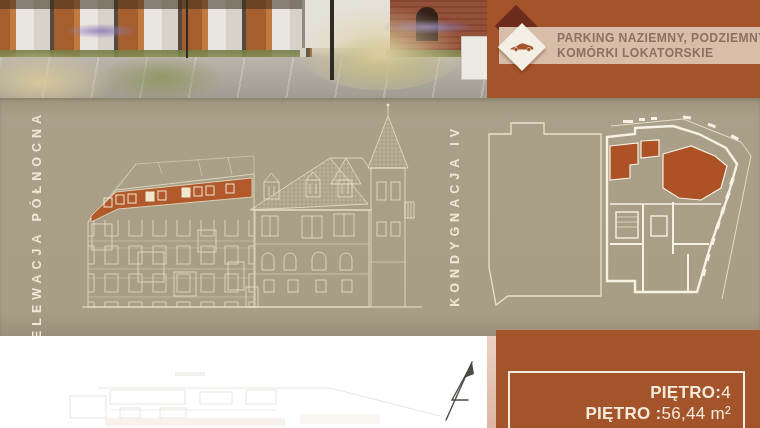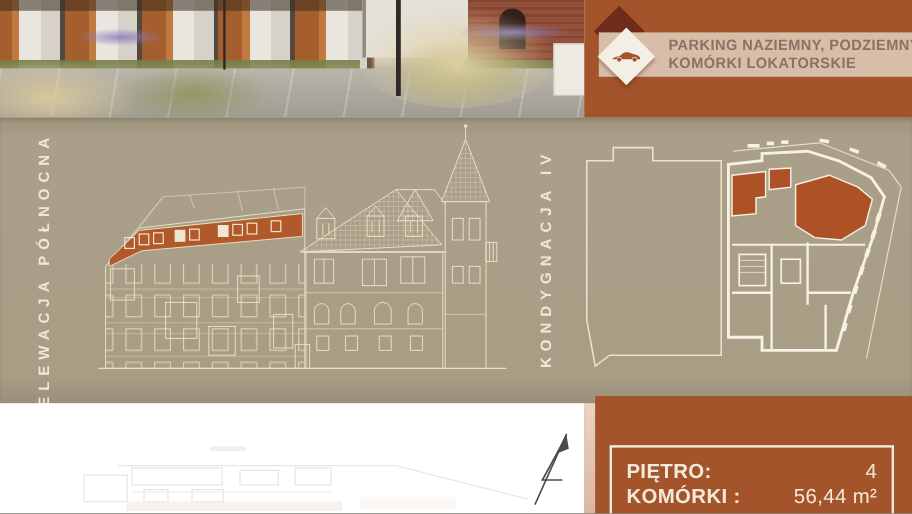--- a/index.html
+++ b/index.html
@@ -59,21 +59,21 @@
   .bottom-left{position:absolute;left:0;top:336px;width:487px;height:92px;background:#ffffff;}
   .faint-svg{position:absolute;left:10px;top:34px;}
   .north-svg{position:absolute;left:434px;top:14px;}
   .pink-strip{position:absolute;left:487px;top:336px;width:9px;height:92px;
     background:linear-gradient(180deg,#ecd2c3,#dcb6a3);}
 
   
   .spec{position:absolute;left:496px;top:330px;width:264px;height:98px;background:#a4542a;}
   .spec-box{position:absolute;left:12px;right:15px;top:41px;bottom:-6px;
     border:2px solid #f3ece0;padding:9px 12px 0;}
-  .spec-row{display:flex;justify-content:space-between;color:#f3e9da;
+  .spec-row{display:flex;justify-content:flex-end;color:#f3e9da;
     font-size:17px;line-height:21px;letter-spacing:.3px;}
   .spec-label{font-weight:700;}
   .spec-value{font-weight:400;}
 </style>
 </head>
 <body>
 
 <div class="page">
 
   <div class="photo">
@@ -261,19 +261,19 @@
   </div>
   <div class="pink-strip"></div>
 
   <div class="spec">
     <div class="spec-box">
       <div class="spec-row">
         <span class="spec-label">PIĘTRO:</span>
         <span class="spec-value">4</span>
       </div>
       <div class="spec-row">
-        <span class="spec-label">KOMÓRKI :</span>
+        <span class="spec-label">PIĘTRO :</span>
         <span class="spec-value">56,44 m²</span>
       </div>
     </div>
   </div>
 
 </div>
 
 </body></html>

